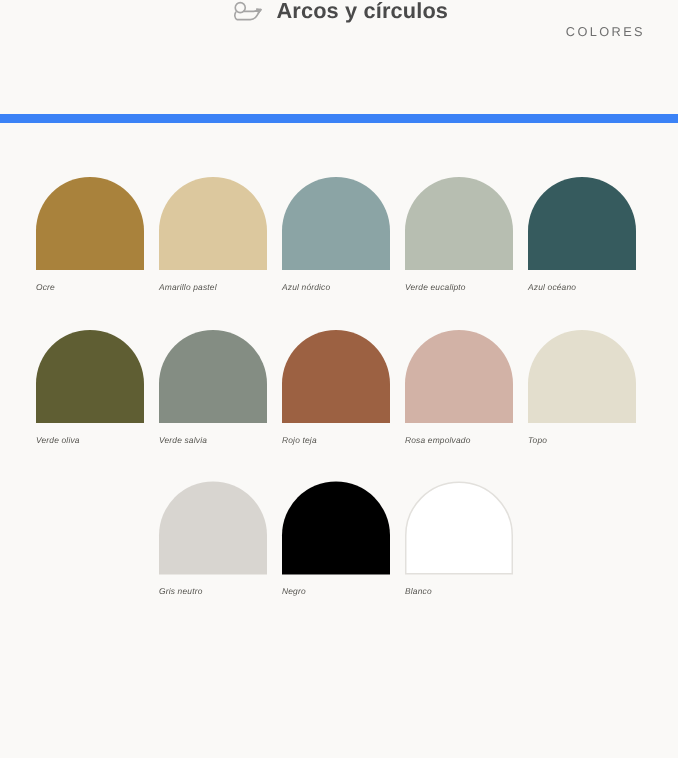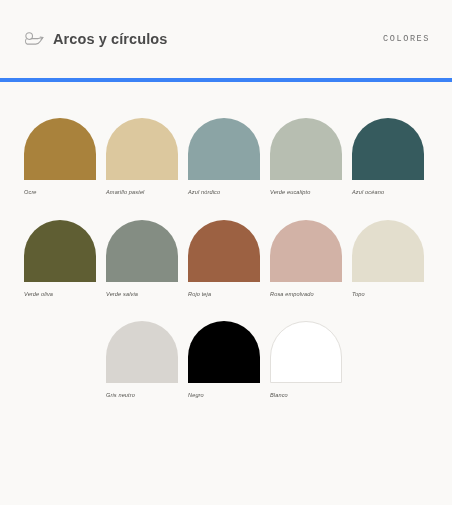--- a/index.html
+++ b/index.html
@@ -26,22 +26,23 @@
   .header {
     position: absolute;
     left: 0;
     top: 0;
     width: 452px;
     height: 82px;
     display: flex;
     align-items: center;
     padding: 0 22px 0 24px;
     box-sizing: border-box;
-    border-bottom: 4px solid #3b82f6;
+    border-bottom: 6px solid #3b82f6;
     background: #faf9f7;
+    flex-direction: column;
   }
   .header-left {
     display: flex;
     align-items: center;
     gap: 9px;
   }
   .brand-icon {
     width: 20px;
     height: 16px;
     display: block;
@@ -56,21 +57,20 @@
     white-space: nowrap;
     line-height: 1;
   }
   .header-right {
     margin-left: auto;
     font-size: 8.5px;
     letter-spacing: 1.6px;
     color: #6f6f6f;
     font-weight: normal;
     white-space: nowrap;
-    font-family: Liberation Mono, monospace;
   }
 
   
   .grid {
     position: absolute;
     left: 24px;
     top: 118px;
     width: 404px;
   }
   .row {

